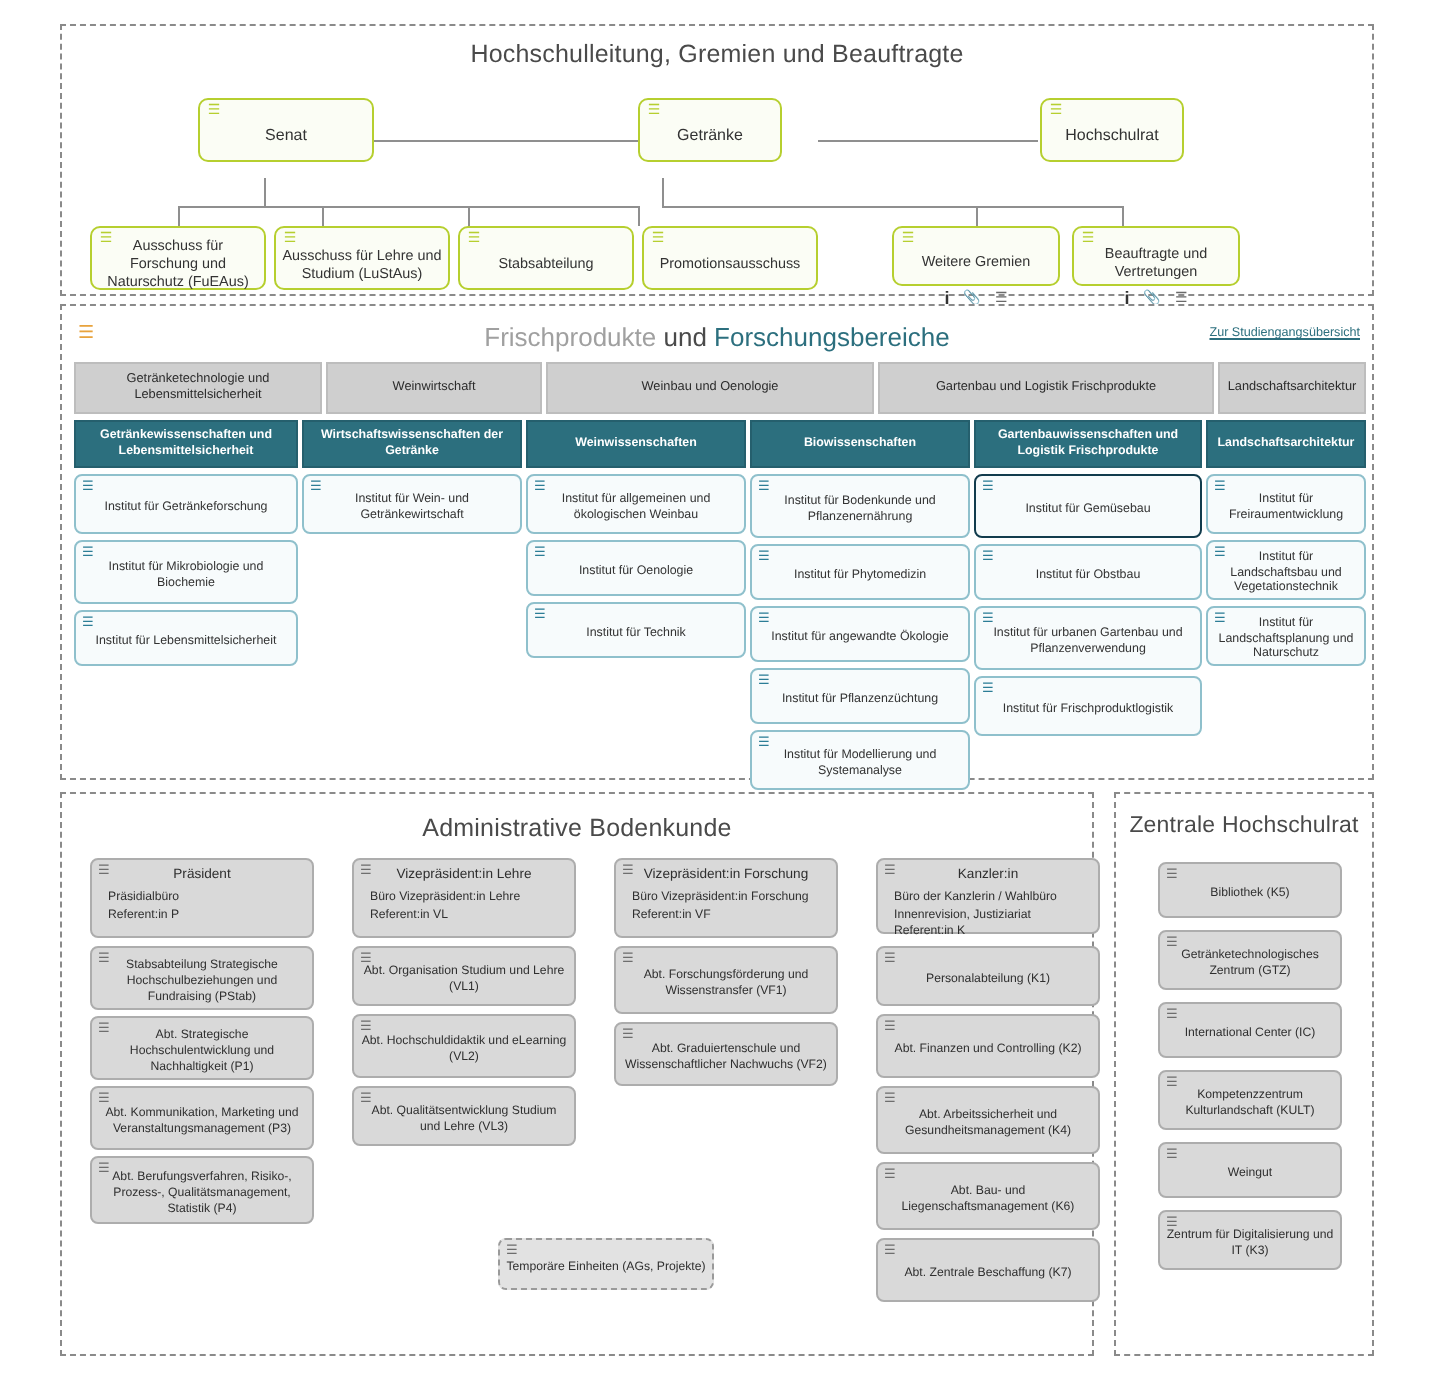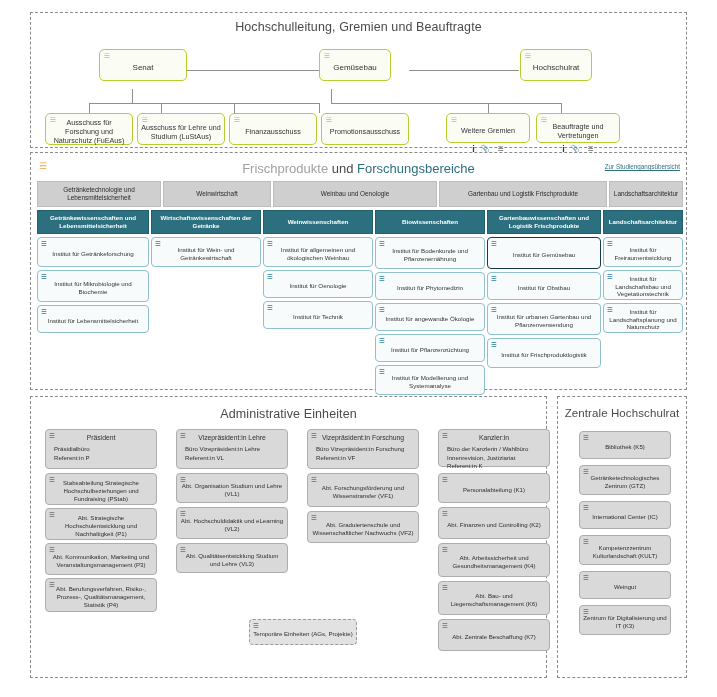--- a/index.html
+++ b/index.html
@@ -211,38 +211,38 @@
     <div class="ln h" style="left:300px; top:90px; width:230px;"></div>
     <div class="ln v" style="left:457px; top:90px; height:10px;"></div>
     <div class="ln v" style="left:530px; top:90px; height:10px;"></div>
 
     <div class="lbox top" style="left:68px; top:36px; width:88px; height:32px;">
       <span class="ico">☰</span>
       <span>Senat</span>
     </div>
     <div class="lbox top" style="left:288px; top:36px; width:72px; height:32px;">
       <span class="ico">☰</span>
-      <span>Gemüsebau</span>
+      <span>Getränke</span>
     </div>
     <div class="lbox top" style="left:489px; top:36px; width:72px; height:32px;justify-content:center;">
       <span class="ico">☰</span>
       <span>Hochschulrat</span>
     </div>
 
     <div class="lbox" style="left:14px; top:100px; width:88px; height:32px;">
       <span class="ico">☰</span>
       <span>Ausschuss für Forschung und Naturschutz (FuEAus)</span>
     </div>
     <div class="lbox" style="left:106px; top:100px; width:88px; height:32px;">
       <span class="ico">☰</span>
       <span>Ausschuss für Lehre und Studium (LuStAus)</span>
     </div>
     <div class="lbox" style="left:198px; top:100px; width:88px; height:32px;">
       <span class="ico">☰</span>
-      <span>Finanzausschuss</span>
+      <span>Stabsabteilung</span>
     </div>
     <div class="lbox" style="left:290px; top:100px; width:88px; height:32px;">
       <span class="ico">☰</span>
       <span>Promotionsausschuss</span>
     </div>
 
     <div class="lbox" style="left:415px; top:100px; width:84px; height:30px;">
       <span class="ico">☰</span>
       <span>Weitere Gremien</span>
     </div>
@@ -382,21 +382,21 @@
       <span class="ico">☰</span>
       <span>Institut für Landschaftsbau und Vegetationstechnik</span>
     </div>
     <div class="inst" style="left:572px; top:150px; width:80px; height:30px;">
       <span class="ico">☰</span>
       <span>Institut für Landschaftsplanung und Naturschutz</span>
     </div>
   </div>
 
   <div class="panel" id="sec-admin">
-    <div class="panel-title" id="admin-title">Administrative Einheiten</div>
+    <div class="panel-title" id="admin-title">Administrative Bodenkunde</div>
 
     <div class="abox head" style="left:14px; top:32px; width:112px; height:40px;">
       <span class="ico">☰</span>
       <span class="inner">
         <span class="h-title">Präsident</span>
         <span class="h-sub" style="white-space:pre-line;">Präsidialbüro
 Referent:in P</span>
       </span>
     </div>
     <div class="abox" style="left:14px; top:76px; width:112px; height:32px;">

